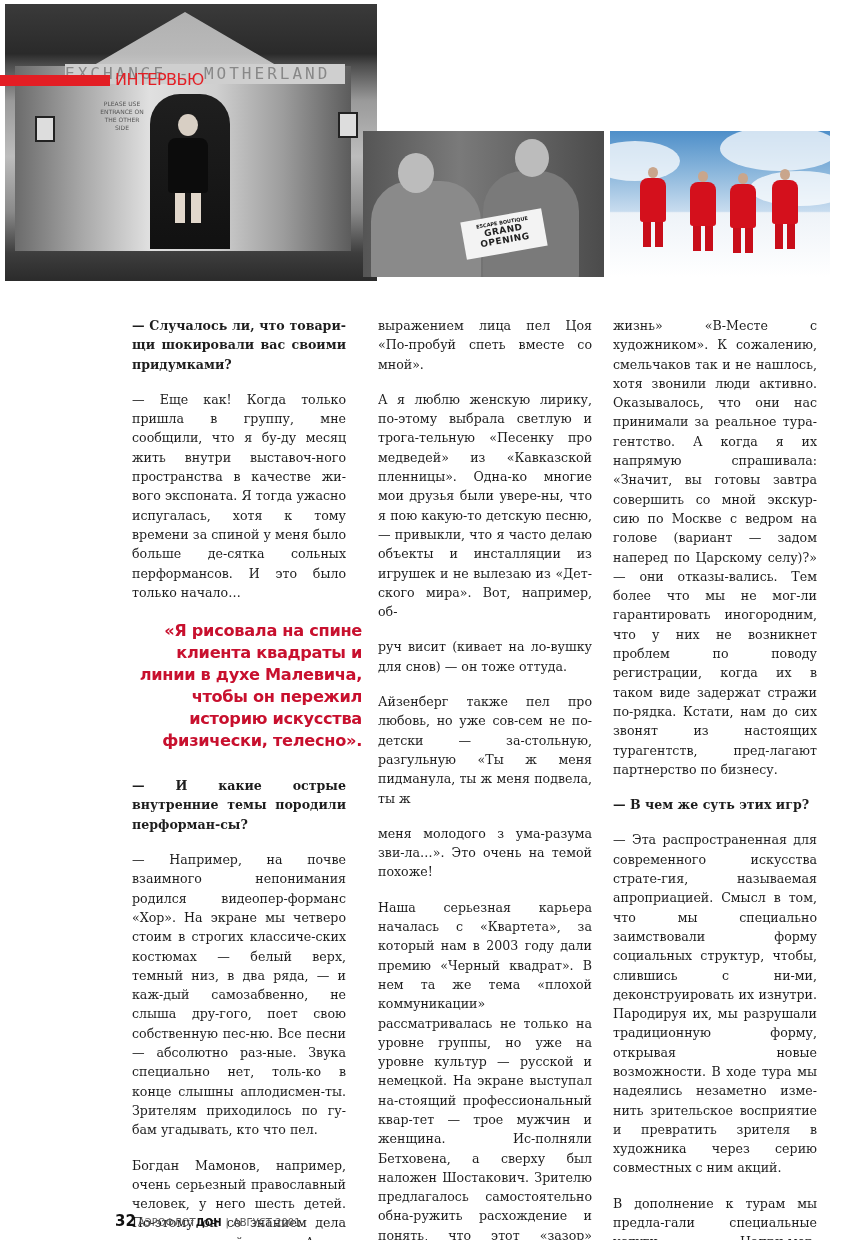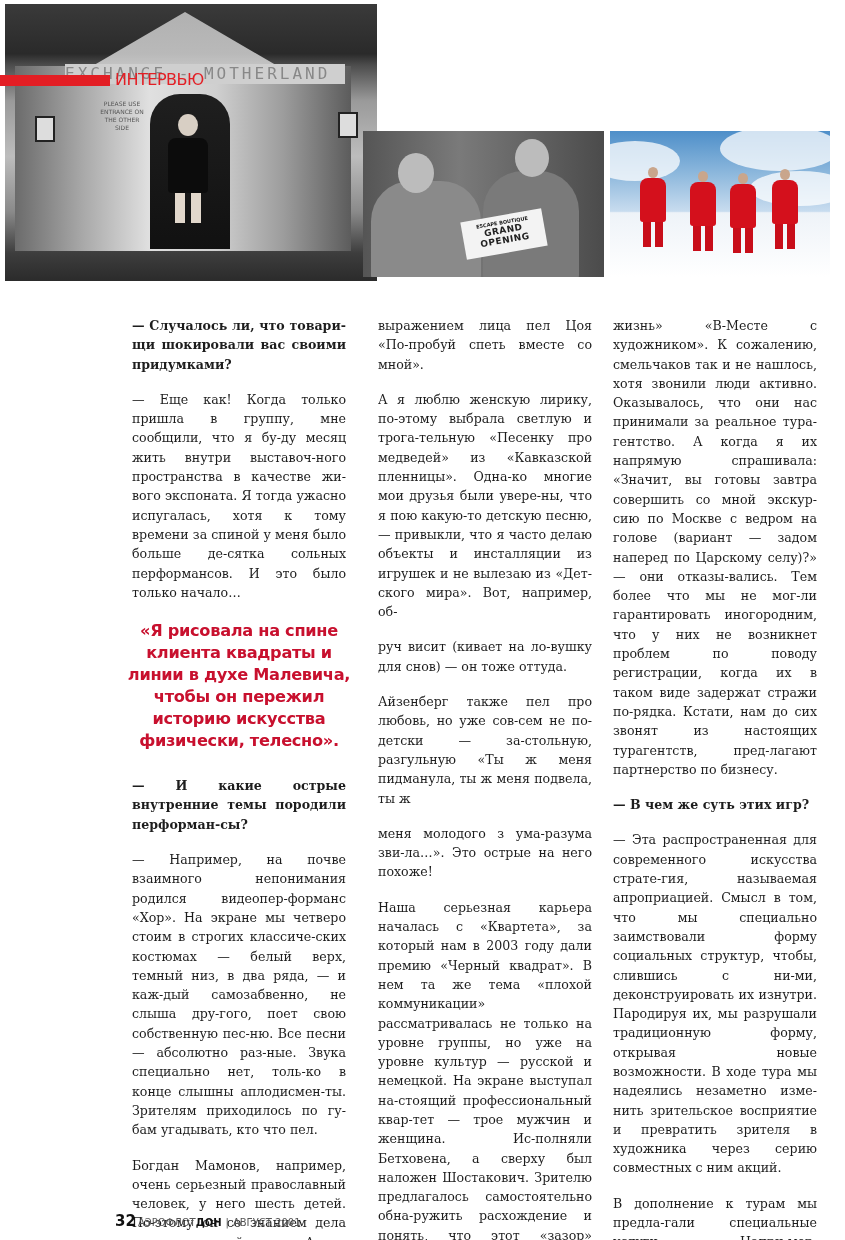--- a/index.html
+++ b/index.html
@@ -55,21 +55,21 @@
   
   .col { position:absolute; top:300px; font-size:12.6px; line-height:19.3px;
     text-align:justify; hyphens:manual; }
   .col p { margin:16px; text-indent:0; }
   .col .q { font-weight:bold; }
   .col-1 { left:116px; width:246px; }
   .col-2 { left:362px; width:246px; }
   .col-3 { left:597px; width:236px; }
 
   .pullquote { color:#c8102e; font-family:"DejaVu Sans", sans-serif; font-weight:bold;
-    font-size:16.2px; line-height:22px; margin:18px 0 24px 0; text-align:center; letter-spacing:-.3px; }
+    font-size:16.2px; line-height:22px; margin:18px 0 24px 0; text-align:right; letter-spacing:-.3px; }
   .indented { margin-left:98px; }
 
   
   .footer { position:absolute; left:115px; top:1212px; font-family:"DejaVu Sans", sans-serif;
     font-size:10px; color:#555; white-space:nowrap; }
   .footer .pg { font-size:15px; font-weight:bold; color:#111; margin-right:2px; }
   .footer .mag-b { font-weight:bold; color:#111; }
   .footer .sep { margin:0 4px; }
 </style>
 </head>
@@ -137,21 +137,21 @@
   <p class="q">— И какие острые внутренние темы породили перформан-сы?</p>
   <p>— Например, на почве взаимного непонимания родился видеопер-форманс «Хор». На экране мы четверо стоим в строгих классиче-ских костюмах — белый верх, темный низ, в два ряда, — и каж-дый самозабвенно, не слыша дру-гого, поет свою собственную пес-ню. Все песни — абсолютно раз-ные. Звука специально нет, толь-ко в конце слышны аплодисмен-ты. Зрителям приходилось по гу-бам угадывать, кто что пел.</p>
   <p>Богдан Мамонов, например, очень серьезный православный человек, у него шесть детей. По-этому он со знанием дела пел на-стоящий хорал. Антон Литвин — успешный арт-директор в рек-ламном агентстве. В юности у не-го была своя рок-группа. Он с надрывом и соответствующим</p>
 </div>
 
 <div class="col col-2">
   <p>выражением лица пел Цоя «По-пробуй спеть вместе со мной».</p>
   <p>А я люблю женскую лирику, по-этому выбрала светлую и трога-тельную «Песенку про медведей» из «Кавказской пленницы». Одна-ко многие мои друзья были увере-ны, что я пою какую-то детскую песню, — привыкли, что я часто делаю объекты и инсталляции из игрушек и не вылезаю из «Дет-ского мира». Вот, например, об-</p>
   <p class="indented">руч висит (кивает на ло-вушку для снов) — он тоже оттуда.</p>
   <p class="indented">Айзенберг также пел про любовь, но уже сов-сем не по-детски — за-стольную, разгульную «Ты ж меня пидманула, ты ж меня подвела, ты ж</p>
-  <p>меня молодого з ума-разума зви-ла…». Это острые на него похоже!</p>
+  <p>меня молодого з ума-разума зви-ла…». Это очень на темой похоже!</p>
   <p>Наша серьезная карьера началась с «Квартета», за который нам в 2003 году дали премию «Черный квадрат». В нем та же тема «плохой коммуникации» рассматривалась не только на уровне группы, но уже на уровне культур — русской и немецкой. На экране выступал на-стоящий профессиональный квар-тет — трое мужчин и женщина. Ис-полняли Бетховена, а сверху был наложен Шостакович. Зрителю предлагалось самостоятельно обна-ружить расхождение и понять, что этот «зазор» символизирует непе-реводимость самой сути искусства и человеческое одиночество.</p>
   <p class="q">— А каким образом Escape превращался в различные со-циальные структуры — в бу-тик, турагентство, бюро по ре-монту?</p>
   <p>— Например, в проекте «Тура-гентство Escape» желающие име-ли возможность реально приобре-сти тур и прожить «маленькую</p>
 </div>
 
 <div class="col col-3">
   <p>жизнь» «В-Месте с художником». К сожалению, смельчаков так и не нашлось, хотя звонили люди активно. Оказывалось, что они нас принимали за реальное тура-гентство. А когда я их напрямую спрашивала: «Значит, вы готовы завтра совершить со мной экскур-сию по Москве с ведром на голове (вариант — задом наперед по Царскому селу)?» — они отказы-вались. Тем более что мы не мог-ли гарантировать иногородним, что у них не возникнет проблем по поводу регистрации, когда их в таком виде задержат стражи по-рядка. Кстати, нам до сих звонят из настоящих турагентств, пред-лагают партнерство по бизнесу.</p>
   <p class="q">— В чем же суть этих игр?</p>
   <p>— Эта распространенная для современного искусства страте-гия, называемая апроприацией. Смысл в том, что мы специально заимствовали форму социальных структур, чтобы, слившись с ни-ми, деконструировать их изнутри. Пародируя их, мы разрушали традиционную форму, открывая новые возможности. В ходе тура мы надеялись незаметно изме-нить зрительское восприятие и превратить зрителя в художника через серию совместных с ним акций.</p>
   <p>В дополнение к турам мы предла-гали специальные услуги. Напри-мер, супрематический массаж по утрам. Я когда-то действительно брала уроки массажа и собира-лась использовать этот свой опыт, рисуя на спине клиента квадраты и линии в духе Малевича, чтобы он пережил историю искусства физически, телесно. Хотя эти ту-ры продать не удалось, я все-таки сумела реализовать подобный перформанс в Петербургском ма-неже на фестивале.</p>

